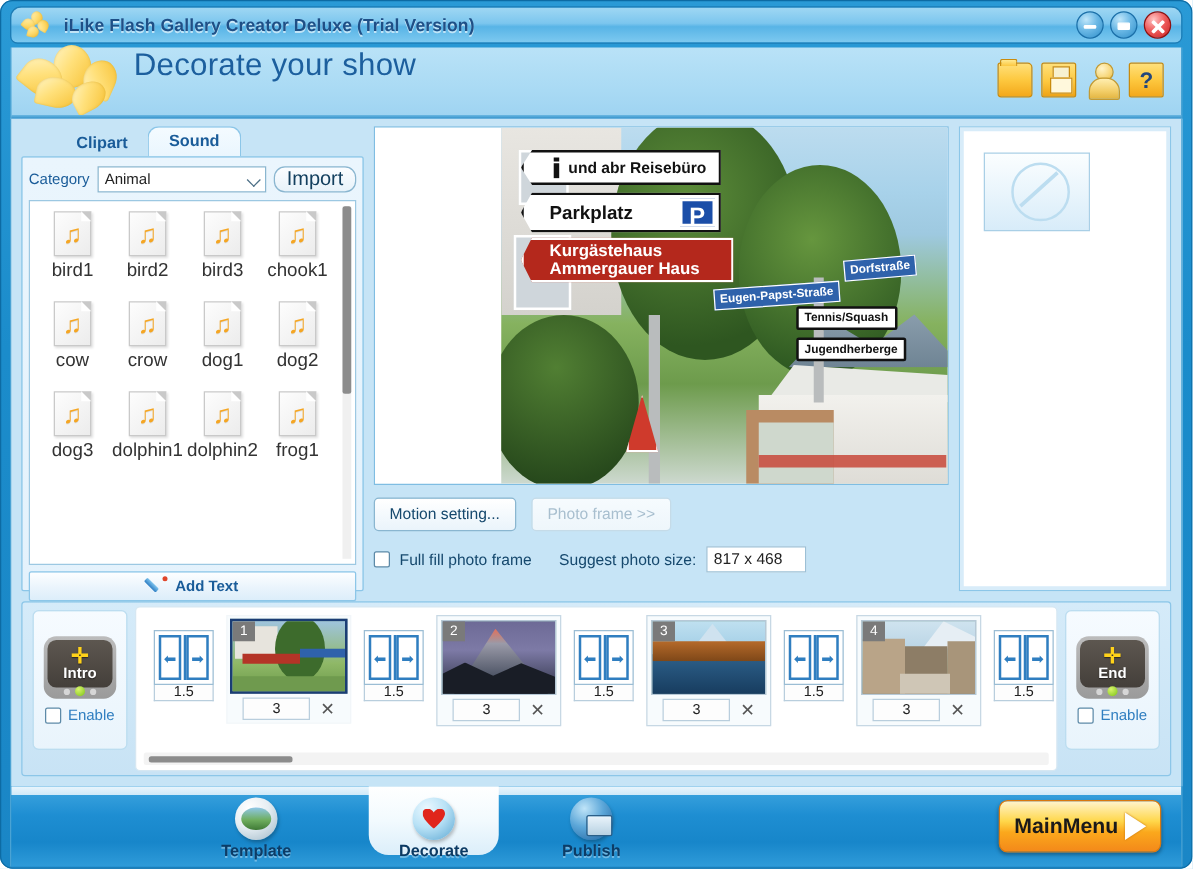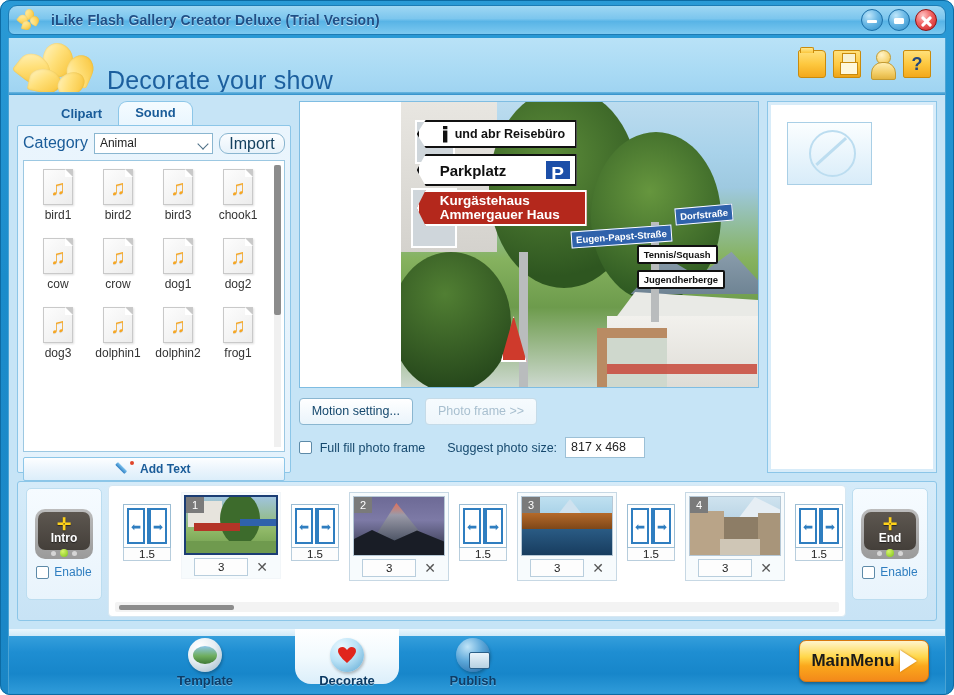--- a/index.html
+++ b/index.html
@@ -41,21 +41,21 @@
   .winbtn .bar{ position:absolute; left:5px; right:5px; top:10px; height:3px; background:#fff; border-radius:1px;}
   .winbtn.max .bar{ top:8px; height:6px; border:1px solid #fff; background:#fff; }
   .winbtn .x1,.winbtn .x2{ position:absolute; left:4px; top:9.5px; width:13px; height:3px; background:#fff; border-radius:1px;}
   .winbtn .x1{transform:rotate(45deg);} .winbtn .x2{transform:rotate(-45deg);}
 
   
   #header{
     position:relative; height:57px; margin:3px 2px 0 2px;
     background:linear-gradient(180deg,#b9e2f7 0%,#a9daf4 60%,#9ed3f1 100%);
     border-left:1px solid #4aa3d4;border-right:1px solid #4aa3d4;
-    display:flex; align-items:flex-end;
+    display:flex; align-items:flex-start;
   }
   #header:after{content:"";position:absolute;left:0;right:0;bottom:0;height:3px;
     background:linear-gradient(180deg,#6cb8e2,#2f8fc9);}
   .hlogo{ width:84px;height:50px;margin-left:8px;position:relative;flex:0 0 auto;}
   .htitle{ font-size:25px; color:#1c5f9e; margin-left:6px; letter-spacing:.2px;}
   .htools{ position:absolute; right:14px; top:12px; display:flex; gap:7px;}
   .hicon{ width:28px;height:28px; position:relative; cursor:pointer;}
 
   
   .ic-folder{ background:linear-gradient(180deg,#ffe07a 0%,#fdc83f 50%,#f3a81b 100%);
@@ -101,21 +101,21 @@
     background:linear-gradient(180deg,#f4fbff,#eaf6fe);
     border:1px solid #8cc6e8;border-bottom:none;
     border-radius:9px 9px 0 0; padding-bottom:5px;
   }
   .panel{
     background:linear-gradient(180deg,#eaf5fd 0%,#e4f2fc 100%);
     border:1px solid #8cc6e8; border-radius:2px;
     height:348px; position:relative; padding:5px;
   }
   .catrow{ display:flex; align-items:center; gap:6px; height:24px; }
-  .catlabel{ font-size:16px; color:#1a5c99;text-align:right;}
+  .catlabel{ font-size:12px; color:#1a5c99;text-align:right;}
   .select{
     flex:1; height:21px; background:#fff;border:1px solid #8ab6d0; position:relative;
     font-size:12px; color:#222; padding:2px 18px 0 5px; cursor:pointer;
   }
   .select .chev{ position:absolute; right:5px; top:6px; width:8px;height:8px;
     border-left:1.6px solid #4c6f86;border-bottom:1.6px solid #4c6f86;transform:rotate(-45deg);}
   .btn-import{
     height:21px;padding:0 9px;font-size:16px;color:#14405f;cursor:pointer;
     background:linear-gradient(180deg,#fbfdff,#e7f2fa);border:1px solid #8ab6d0;border-radius:9px;
     line-height:19px;
@@ -130,21 +130,21 @@
   .gitem{ width:60px; margin:0 0 16px 0; text-align:center; cursor:pointer;}
   .gicon{
     width:30px;height:36px;margin:0 auto 3px auto;position:relative;
     background:linear-gradient(135deg,#fdfdfd 0%,#ececec 100%);
     border:1px solid #c9c9c9; box-shadow:1px 1px 2px rgba(0,0,0,.13);
   }
   .gicon:before{content:"";position:absolute;right:-1px;top:-1px;border-width:0 8px 8px 0;
     border-style:solid;border-color:#fff #c9c9c9;}
   .note{position:absolute;left:6px;top:7px;color:#f5a623;font-size:21px;line-height:21px;
         text-shadow:0 1px 0 rgba(0,0,0,.08);}
-  .glabel{ font-size:12px; color:#333;}
+  .glabel{ font-size:15px; color:#333;}
   .wbtn{
     margin-top:5px;height:24px;
     background:linear-gradient(180deg,#fdfeff 0%,#eaf4fc 55%,#dceefa 100%);
     border:1px solid #8cc6e8;border-radius:2px;
     display:flex;align-items:center;justify-content:center;gap:7px;cursor:pointer;
     font-size:12px;font-weight:bold;color:#1a5c99;
   }
   .pencil{width:16px;height:16px;position:relative;display:inline-block;}
   .pencil:before{content:"";position:absolute;left:1px;top:1px;width:13px;height:4px;
     background:linear-gradient(180deg,#7fc4ee,#2f7fc4);transform:rotate(45deg);transform-origin:0 0;border-radius:1px;}

